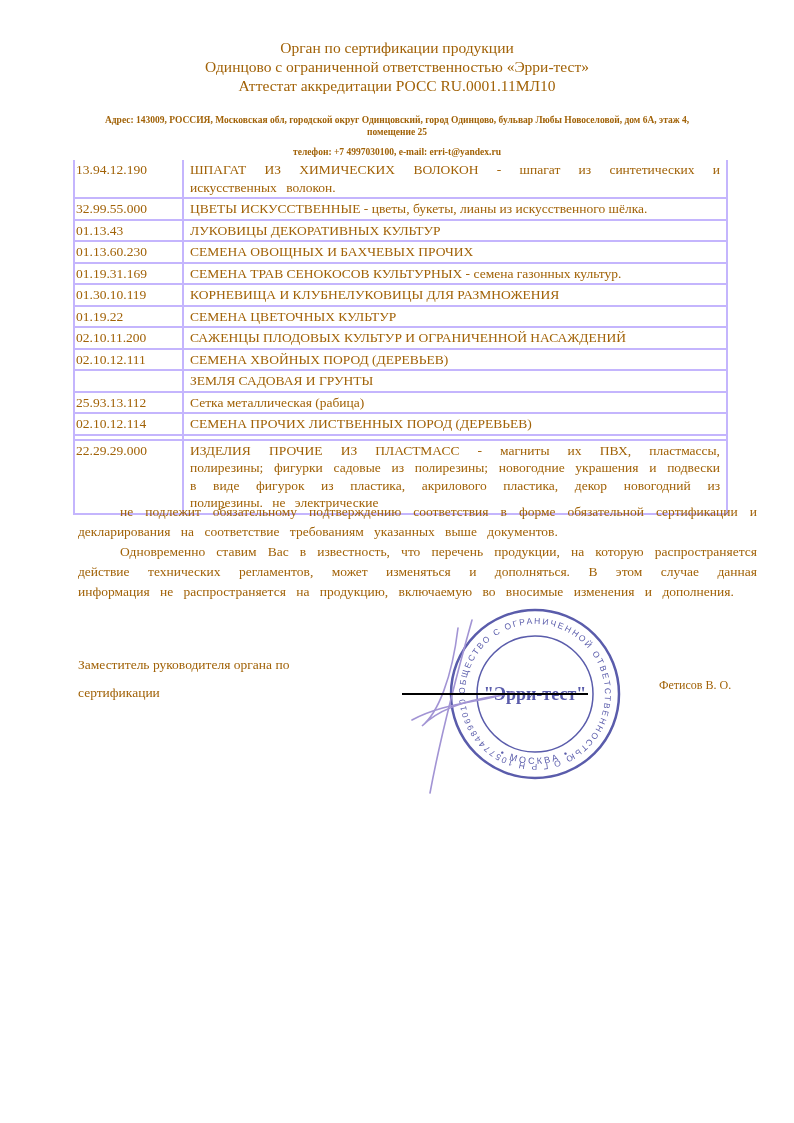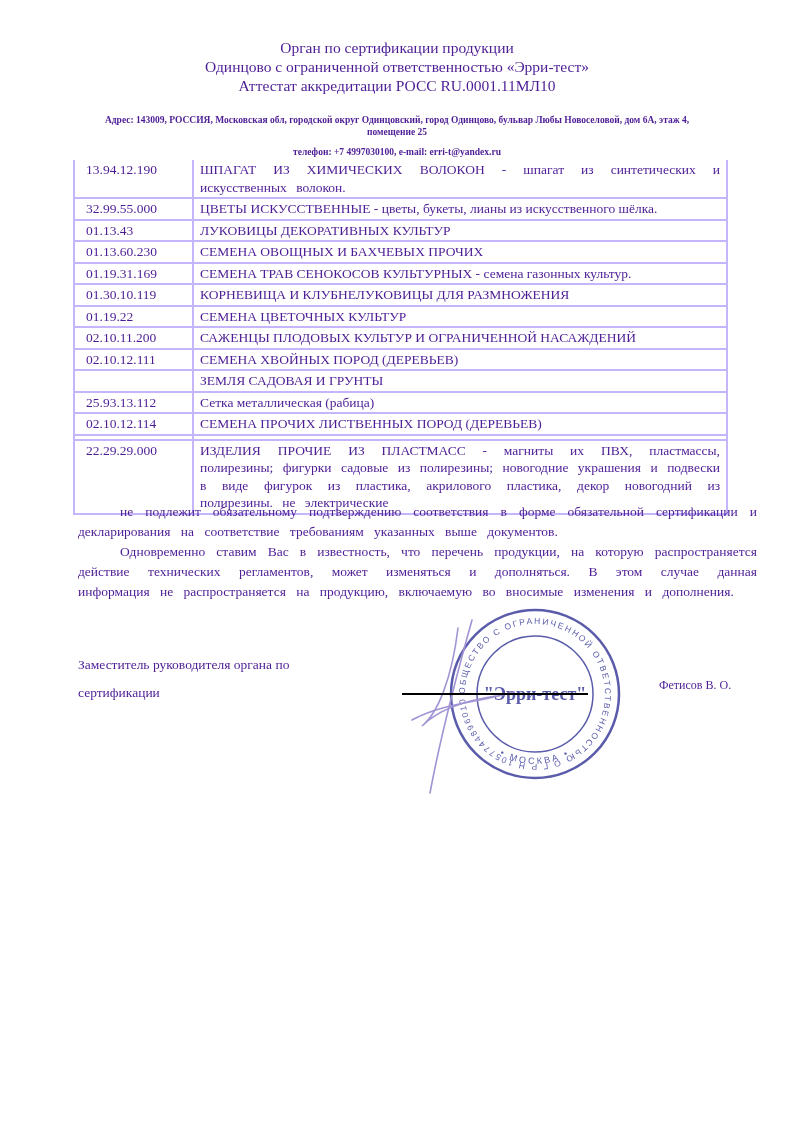--- a/index.html
+++ b/index.html
@@ -1,36 +1,36 @@
 <!DOCTYPE html>
 <html style="--stamp-ink: #5a5cab; --autograph-ink: #a294d4;"><head>
 <meta charset="utf-8">
 <style>
   html,body{margin:0;padding:0;background:#ffffff;}
   .page{
     position:relative;width:794px;height:1123px;background:#ffffff;
-    font-family:"Liberation Serif", serif;color:#4c1d95;overflow:hidden;border-radius:23px;
+    font-family:"Liberation Serif", serif;color:#a16207;overflow:hidden;border-radius:23px;
   }
   
   .header{position:absolute;top:38px;left:0;width:794px;text-align:center;}
   .h-line{font-size:15.5px;line-height:19px;}
   .h-small{font-size:9.5px;font-weight:bold;line-height:11.5px;}
   .h-address{max-width:618px;margin:20px auto 0 auto;}
   .h-contacts{margin-top:9px;}
   
   .doc-table{
     position:absolute;left:73px;top:160px;width:655px;
     border-collapse:collapse;table-layout:fixed;
   }
   .doc-table td{
     border:2px solid #c4b5fd;font-size:13.5px;line-height:17.5px;
     padding:1px 6px;vertical-align:top;overflow:hidden;
   }
   .doc-table tr:first-child td{border-top:none;}
-  td.code{width:100px;padding-left:11px;}
+  td.code{width:100px;padding-left:1px;}
   td.desc{text-align:justify;}
   td.wide{word-spacing:6px;}
   tr.spacer td{height:3px;padding:0;line-height:3px;font-size:3px;}
   
   .paragraphs{
     position:absolute;left:78px;top:502px;width:679px;
     font-size:13.5px;line-height:20px;text-align:justify;word-spacing:7px;
   }
   .paragraphs p{margin:0;text-indent:42px;}
   

